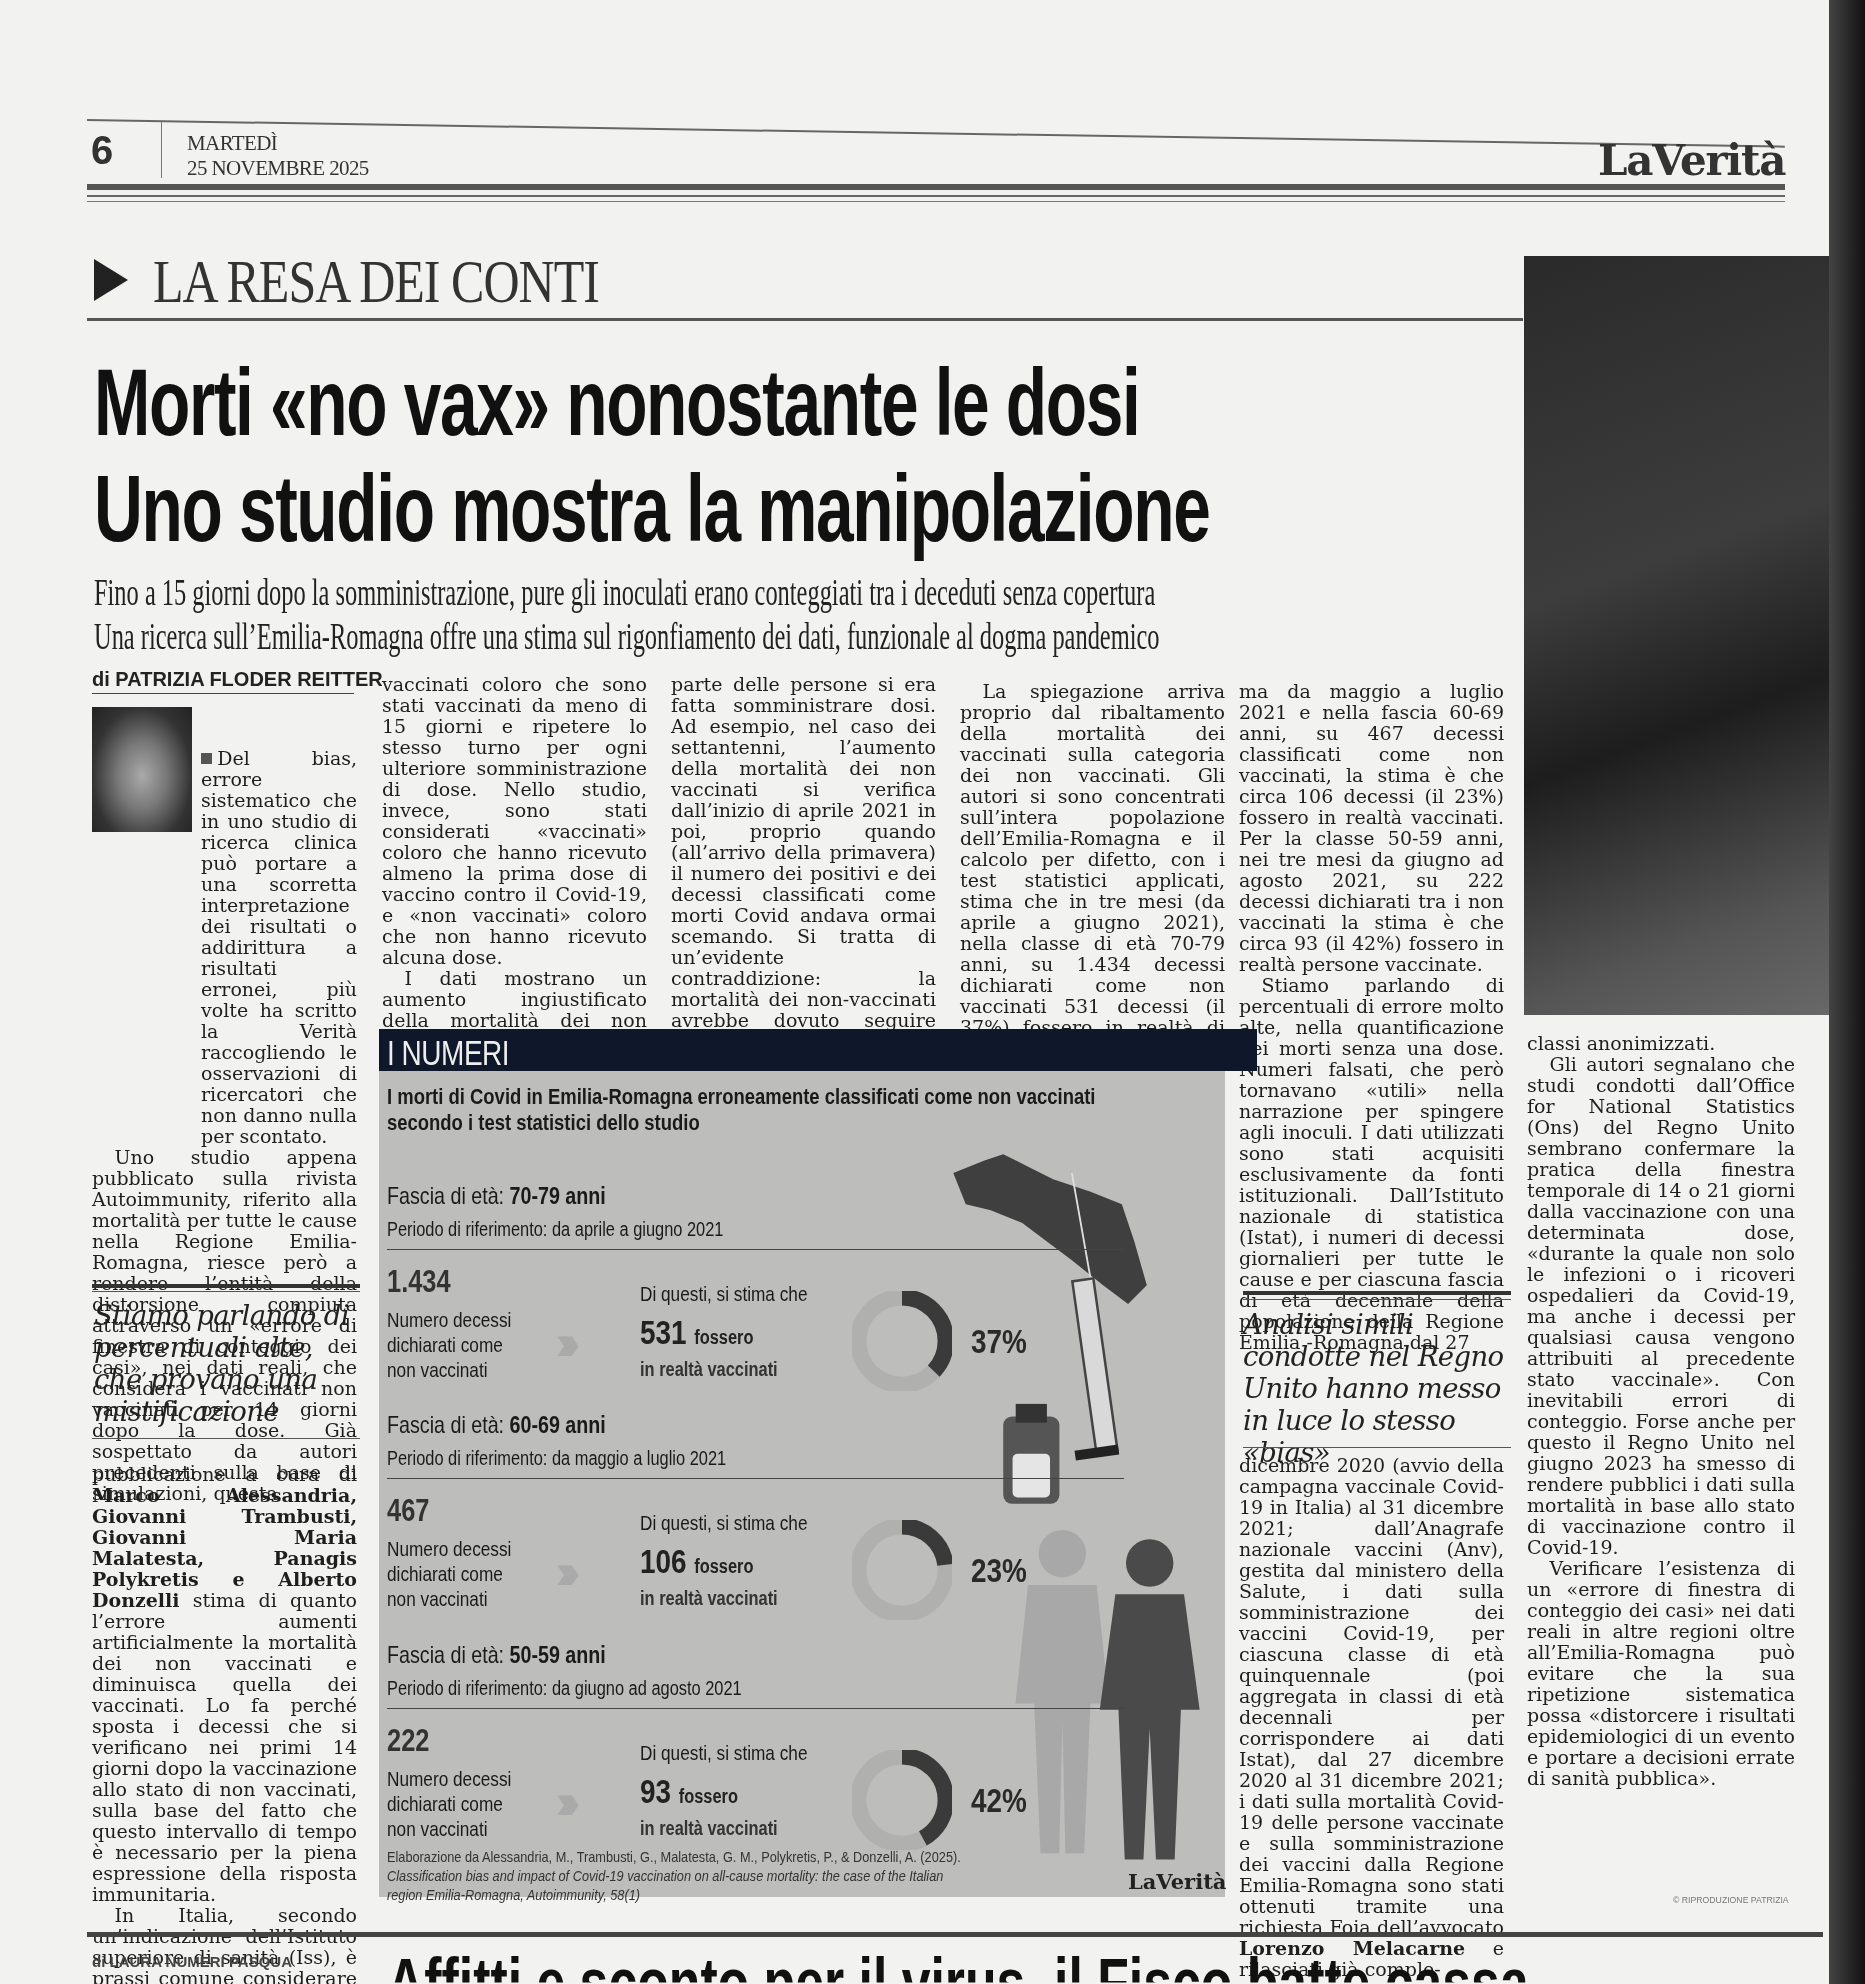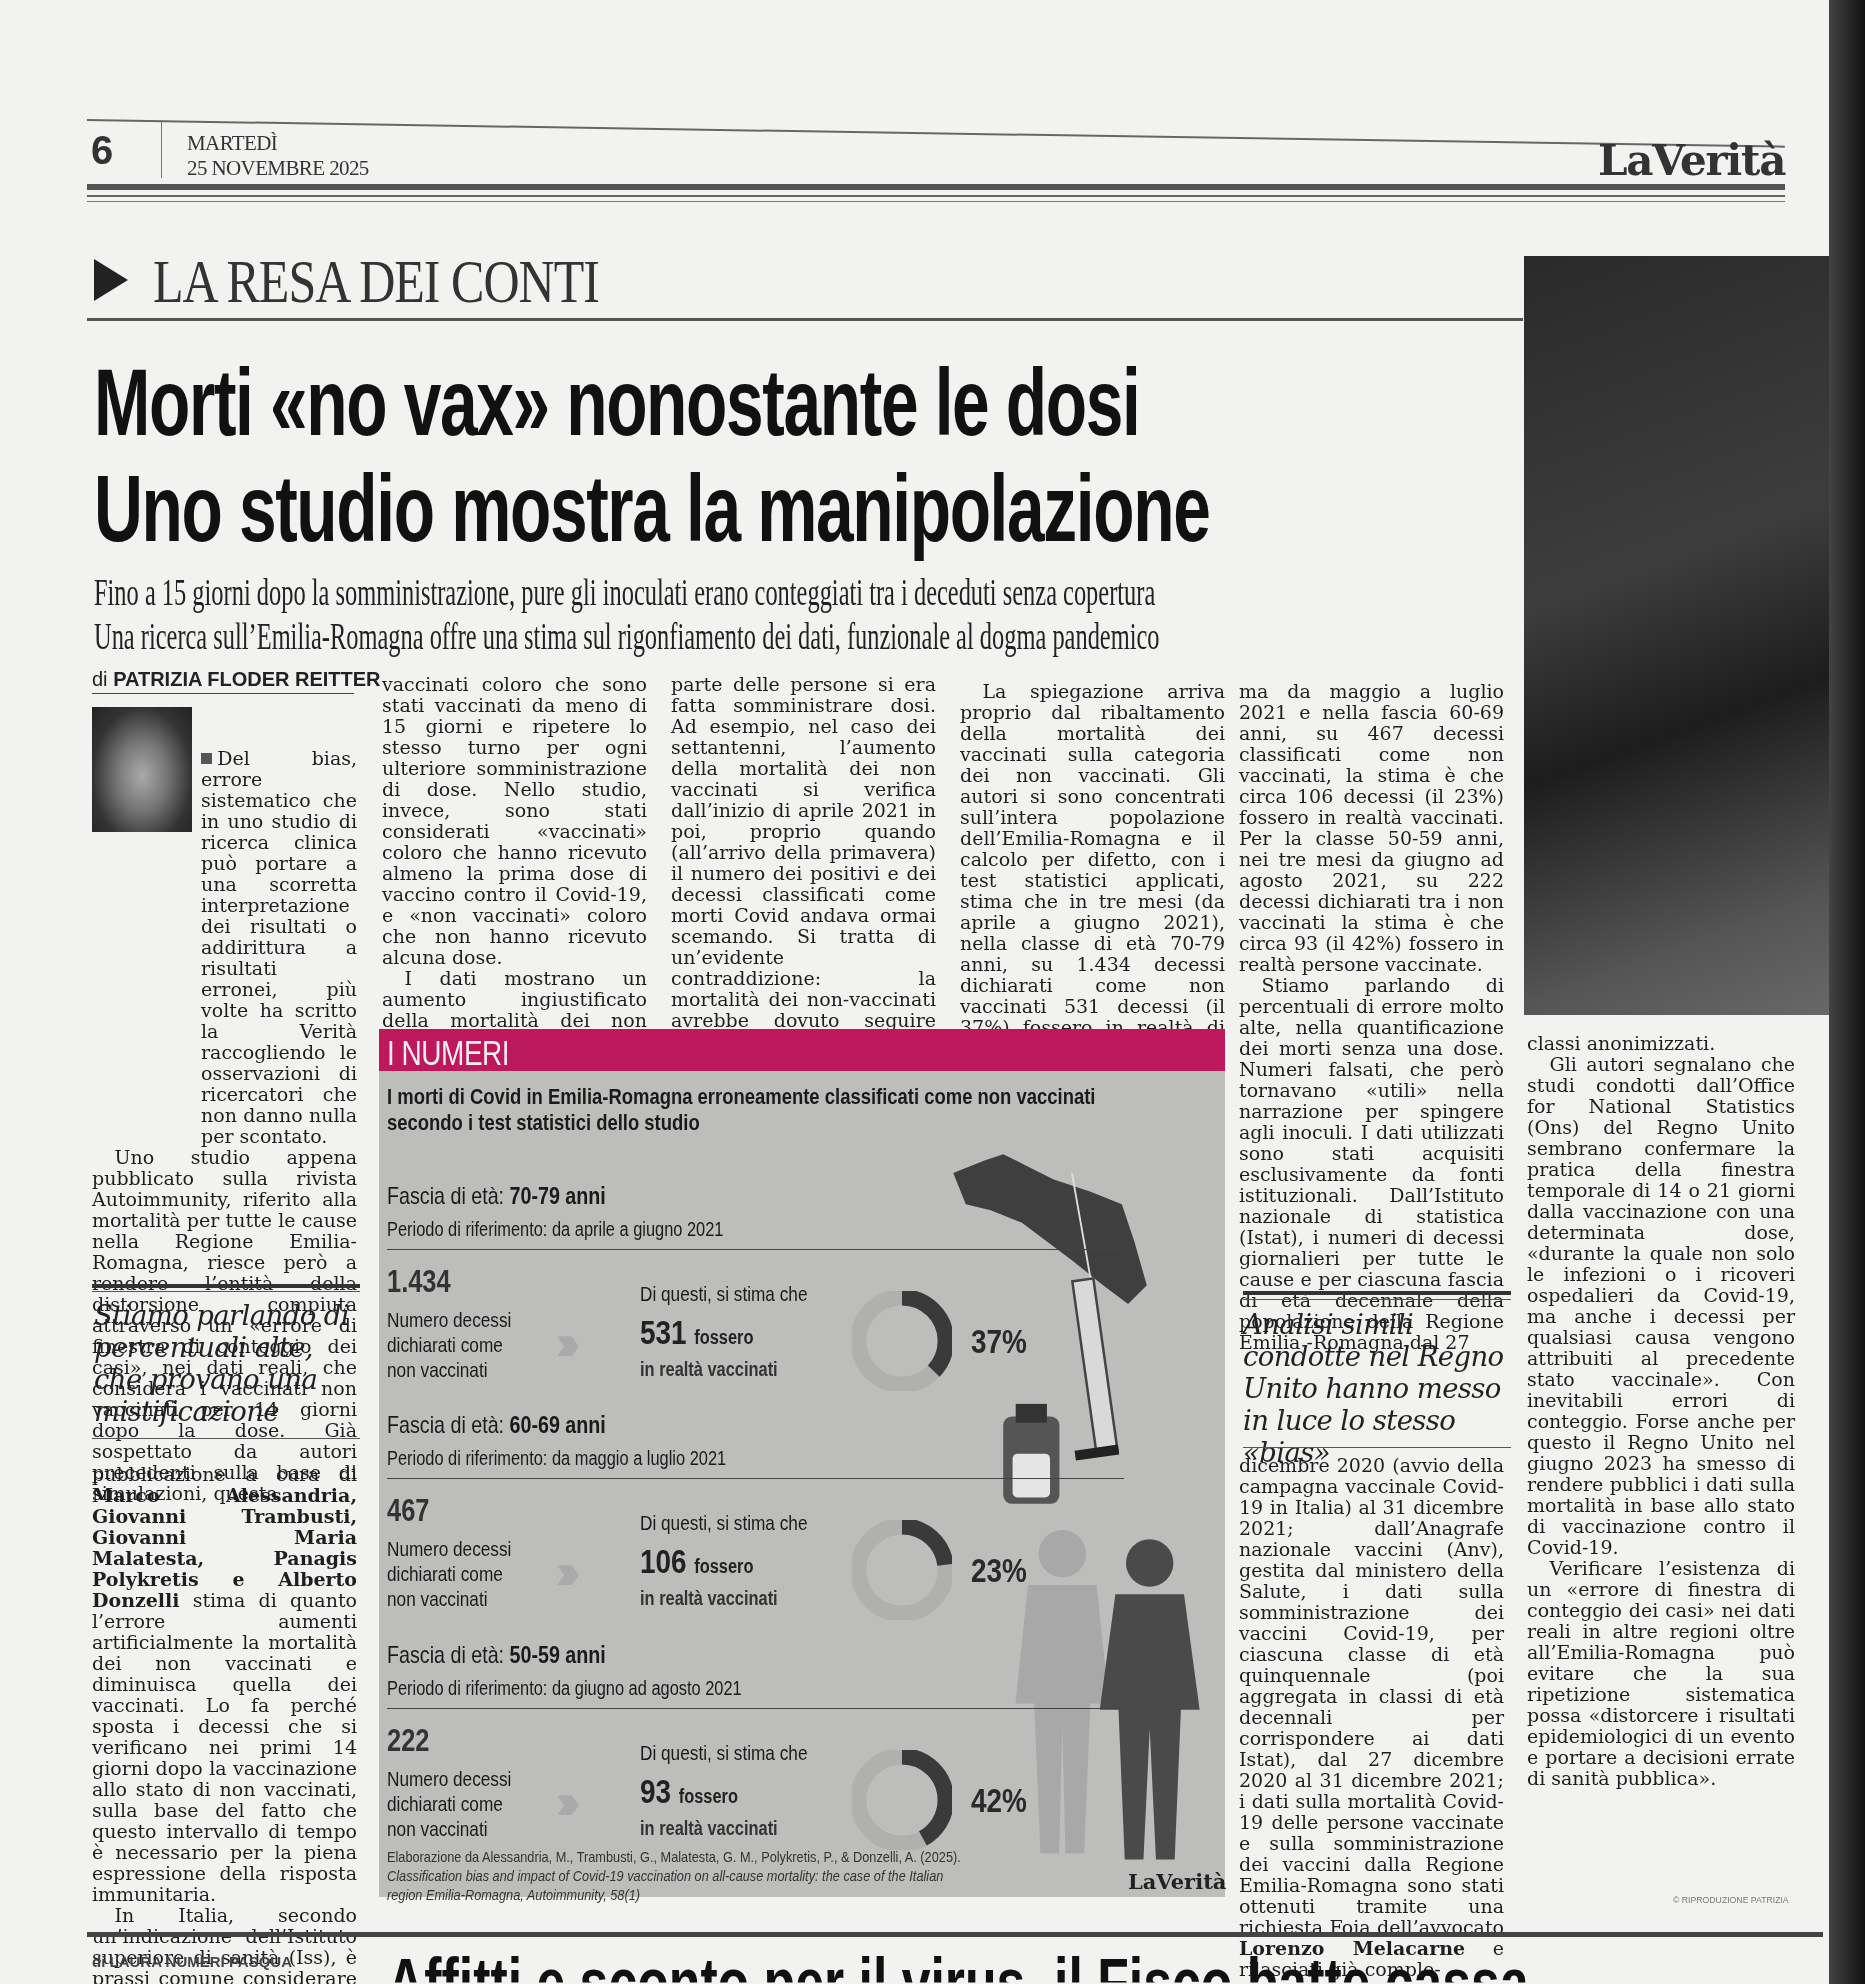--- a/index.html
+++ b/index.html
@@ -26,21 +26,21 @@
   .headline { left:94px; width:1436px; font:bold 94px/1 "Liberation Sans", sans-serif; color:#111; transform:scaleX(0.72); transform-origin:left; white-space:nowrap; letter-spacing:-1.9px; }
   .h1 { top:356px; }
   .h2 { top:462px; }
   .sub { left:94px; font:37px/1 "Liberation Serif", serif; color:#222; transform:scaleX(0.66); transform-origin:left; white-space:nowrap; }
   .sub1 { top:574px; } .sub2 { top:618px; }
   
   .photo { left:1524px; top:256px; width:342px; height:759px; background:linear-gradient(160deg,#2a2a2a 0%,#3d3d3d 40%,#1d1d1d 60%,#555 85%,#6a6a6a 100%); }
   .photo-edge { left:1829px; top:0; width:36px; height:1985px; background:linear-gradient(90deg,#444,#111); }
   
   .byline { left:92px; top:668px; font:bold 20px "Liberation Sans", sans-serif; color:#222; }
-  .byline span.di { font-weight:normal; }
+  .byline span.di { font-weight:bold; }
   .byline-rule { left:92px; top:693px; width:262px; height:1.2px; background:#444; }
   .author-photo { left:92px; top:707px; width:100px; height:125px; background:radial-gradient(ellipse at 50% 55%, #aaa 0%, #777 35%, #333 70%, #222 100%); }
   
   .col { font:19px/21px "DejaVu Serif", serif; color:#1e1e1e; text-align:justify; hyphens:manual; }
   .col p { margin:0; text-indent:22.5px; }
   .col p.noind { text-indent:0; }
   .col b { font-weight:bold; }
   .c1a { left:92px; top:748px; width:265px; }
   .c1a .first { margin-left:109px; text-indent:0; }
   .bullet-sq { display:inline-block; width:11.2px; height:11.2px; background:#555; margin-right:5px; vertical-align:0.6px; }
@@ -52,21 +52,21 @@
   .c5b { left:1239px; top:1455px; width:265px; }
   .c6 { left:1527px; top:1033px; width:268px; }
   .pullquote { font:italic 27.5px/32px "DejaVu Serif", serif; color:#222; letter-spacing:-0.6px; }
   .pq1 { left:94px; top:1299px; width:268px; }
   .pq2 { left:1243px; top:1308px; width:275px; }
   .pq-rule-thick { height:4.4px; background:#333; }
   .pq-rule-thin { height:1.2px; background:#555; }
   .copyright { left:1673px; top:1895px; font:8.7px "Liberation Sans", sans-serif; color:#777; }
   
   .info { left:379px; top:1029px; width:846px; height:868px; background:#bdbdbb; }
-  .info-head { left:0; top:0; width:846px; height:42px; background:#be185d; }
+  .info-head { left:0; top:0; width:846px; height:42px; background:#0f172a;padding-left:32px; }
   .info-head-title { left:7.5px; top:3.7px; font:35px "Liberation Sans", sans-serif; color:#eee; transform:scaleX(0.8); transform-origin:left; letter-spacing:-0.6px; }
   .info-sub { left:7.5px; top:55px; font:bold 22.5px/26px "Liberation Sans", sans-serif; color:#1a1a1a; transform:scaleX(0.82); transform-origin:left; width:937px; }
   .group { left:7.5px; width:737px; height:275px; }
   .g-age { left:0; top:0; font:24px "Liberation Sans", sans-serif; color:#1a1a1a; transform:scaleX(0.82); transform-origin:left; white-space:nowrap; }
   .g-age b { font-weight:bold; }
   .g-period { left:0; top:36px; font:20px "Liberation Sans", sans-serif; color:#1a1a1a; transform:scaleX(0.82); transform-origin:left; white-space:nowrap; }
   .g-rule { left:0; top:67px; width:737px; height:1.2px; background:#444; }
   .g-total { left:0; top:82px; font:bold 31px "Liberation Sans", sans-serif; color:#333; transform:scaleX(0.82); transform-origin:left; }
   .g-total-label { left:0; top:125px; width:162px; font:21px/25px "Liberation Sans", sans-serif; color:#1a1a1a; transform:scaleX(0.82); transform-origin:left; }
   .g-chev { left:169px; top:131px; font:bold 50px "Liberation Sans", sans-serif; color:#aaa; letter-spacing:-12.5px; }

